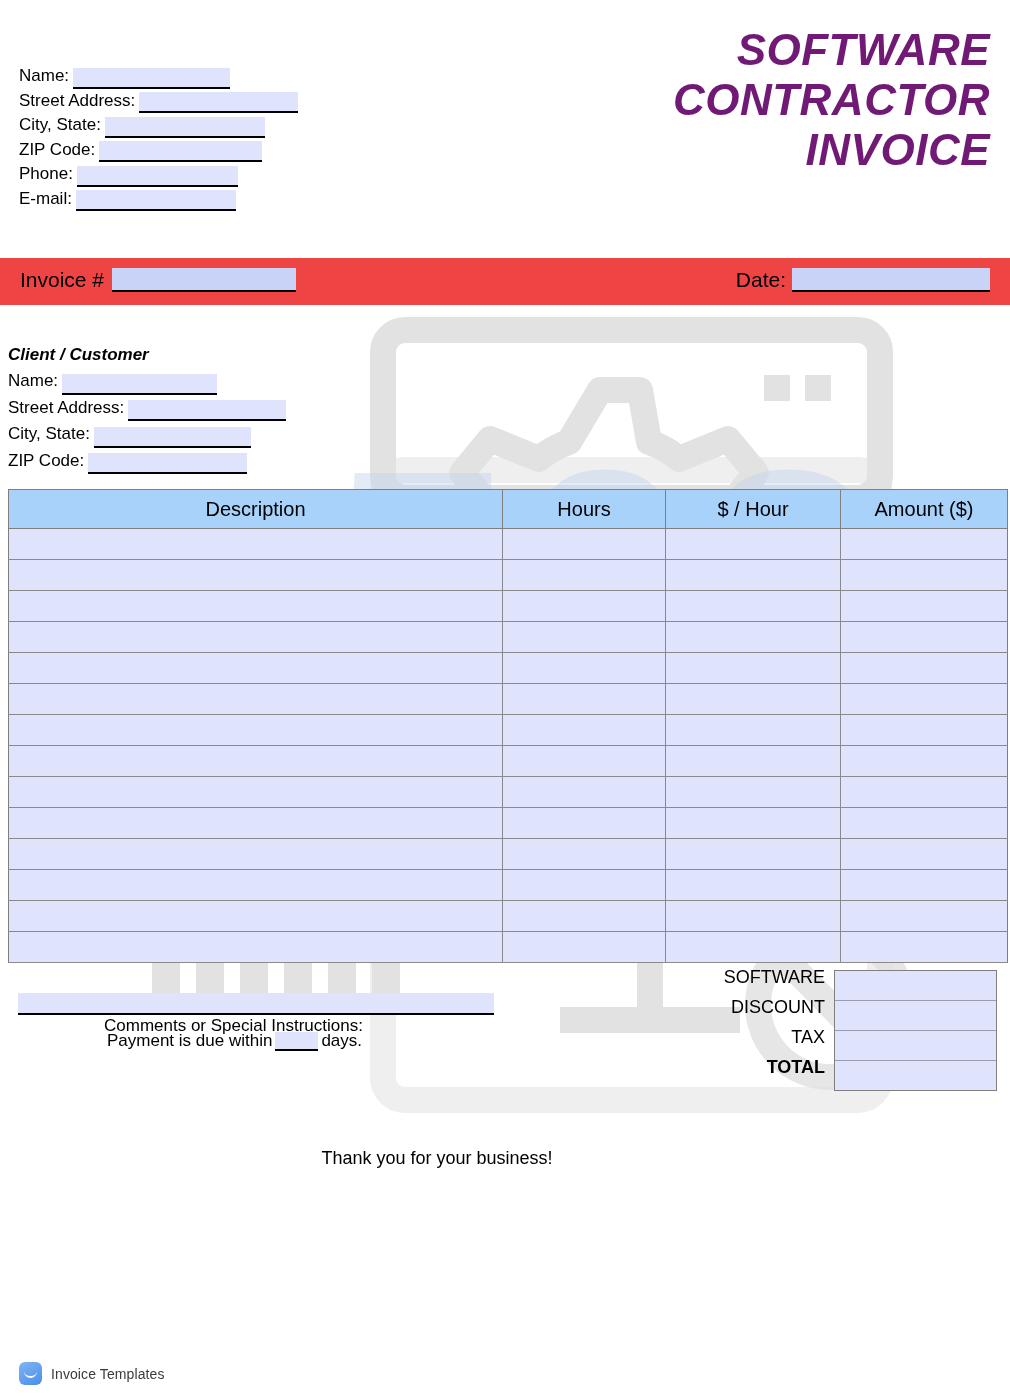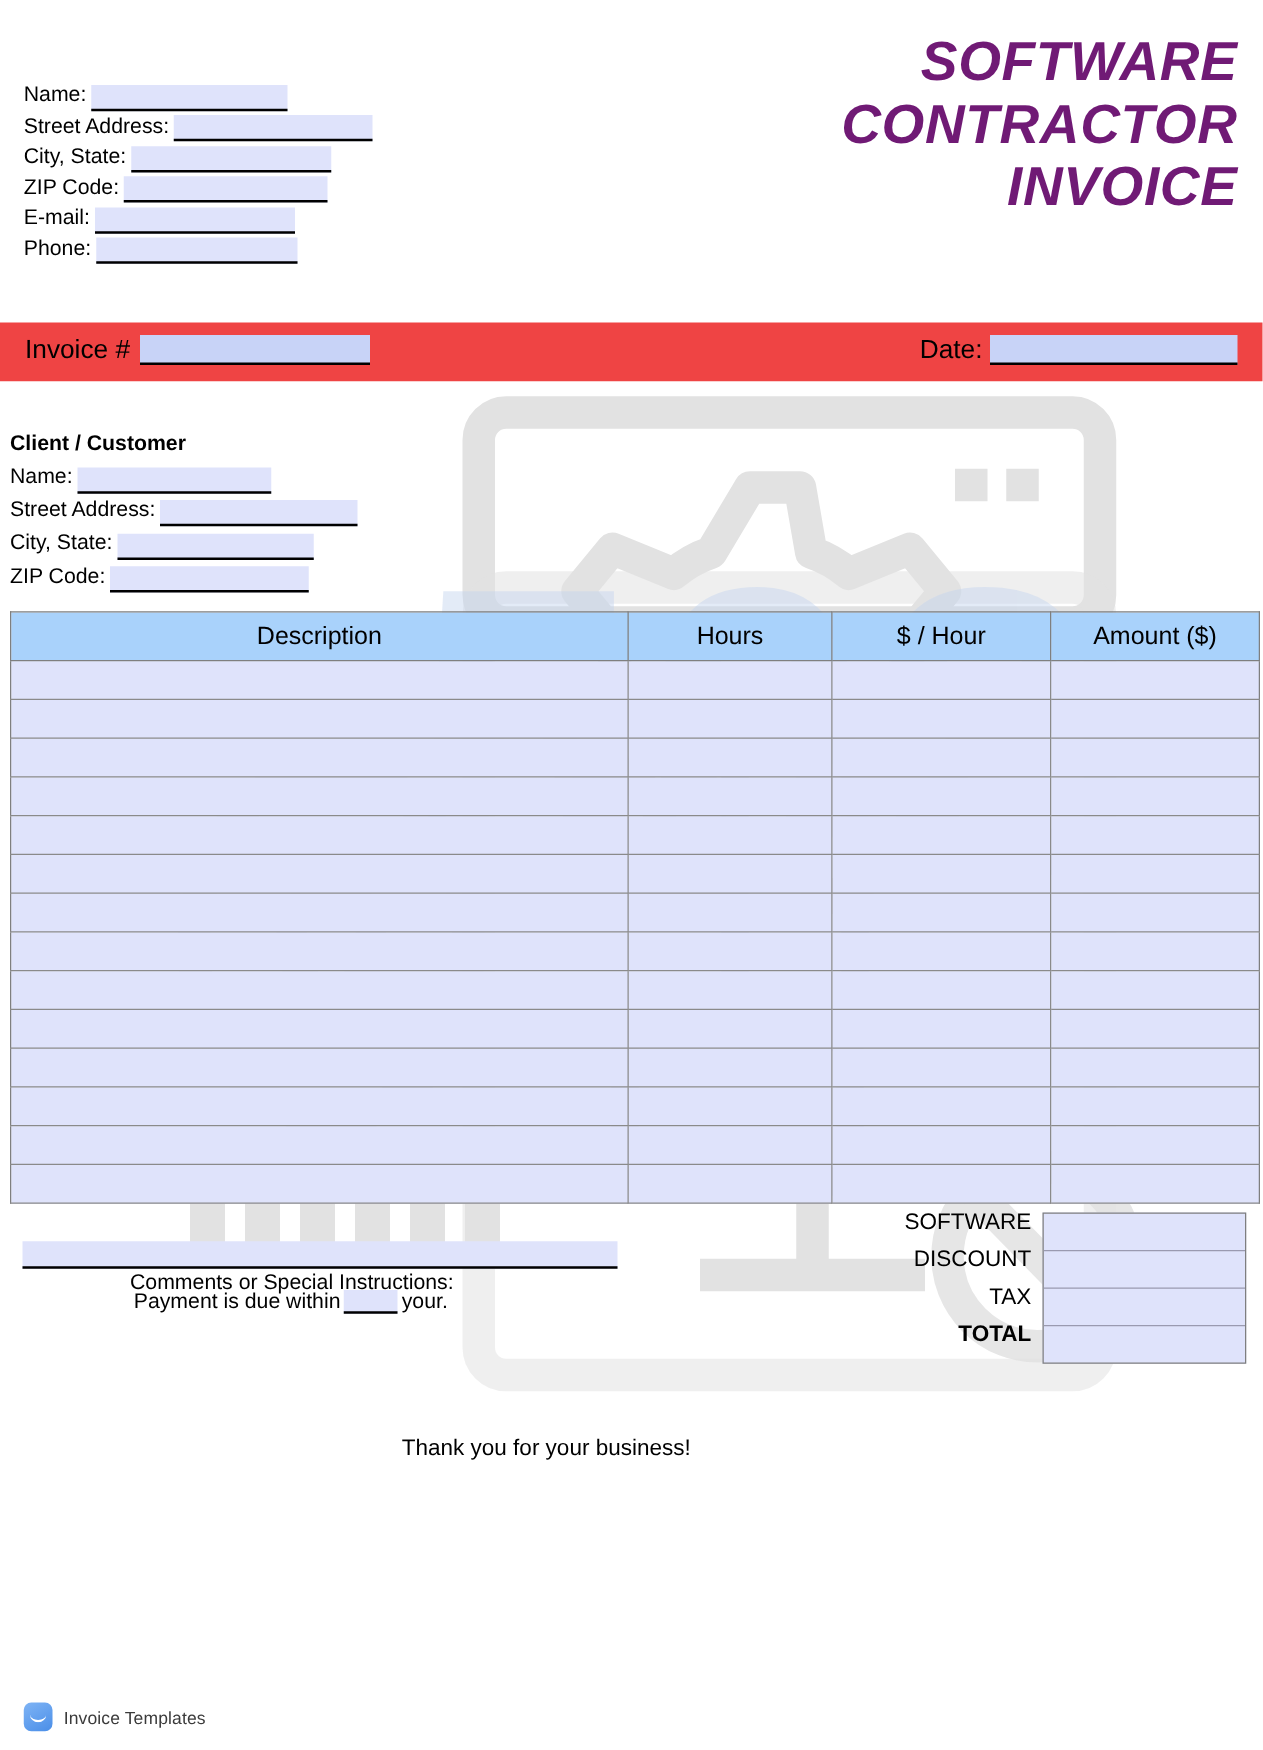--- a/index.html
+++ b/index.html
@@ -98,21 +98,21 @@
   }
   #date-group .fill { width: 198px; height: 22px; margin-left: 6px; background:#c8d3f7;}
 
   
   #client-block {
     position: absolute;
     left: 8px; top: 342px;
     font-size: 17px;
     line-height: 26.5px;
   }
-  #client-title { font-weight: bold; font-size: 17px; height: 26px; }
+  #client-title { font-weight: bold; font-size: 17px; height: 26px; font-style: italic; }
   #client-block .row { white-space: nowrap; height: 26.5px; }
   #client-block .fill { margin-left: 4px; }
 
   
   #items-table {
     position: absolute;
     left: 8px; top: 489px;
     width: 987px;
     border-collapse: collapse;
     table-layout: fixed;
@@ -301,24 +301,24 @@
     <div class="row">
       <span class="lbl">Street Address:</span><span class="fill" style="width:159px"></span>
     </div>
     <div class="row">
       <span class="lbl">City, State:</span><span class="fill" style="width:160px"></span>
     </div>
     <div class="row">
       <span class="lbl">ZIP Code:</span><span class="fill" style="width:163px"></span>
     </div>
     <div class="row">
+      <span class="lbl">Phone:</span><span class="fill" style="width:161px"></span>
+    </div>
+    <div class="row">
       <span class="lbl">E-mail:</span><span class="fill" style="width:160px"></span>
-    </div>
-    <div class="row">
-      <span class="lbl">Phone:</span><span class="fill" style="width:161px"></span>
     </div>
   </div>
 
   <div id="doc-title">
     <div>SOFTWARE</div>
     <div>CONTRACTOR</div>
     <div>INVOICE</div>
   </div>
 
   <div id="invoice-bar">
@@ -439,21 +439,21 @@
           <td class="col-hours"></td>
           <td class="col-rate"></td>
           <td class="col-amt"></td>
         </tr>
       </tbody>
   </table>
 
   <div id="comments-label">Comments or Special Instructions:</div>
   <div id="comments-line"></div>
   <div id="payment-terms">
-    <span>Payment is due within</span><span class="fill-days"></span><span>your.</span>
+    <span>Payment is due within</span><span class="fill-days"></span><span>days.</span>
   </div>
 
   <div id="totals">
     <div id="totals-labels">
       <div>SOFTWARE</div>
       <div>DISCOUNT</div>
       <div>TAX</div>
       <div class="total">TOTAL</div>
     </div>
     <div id="totals-boxes">

